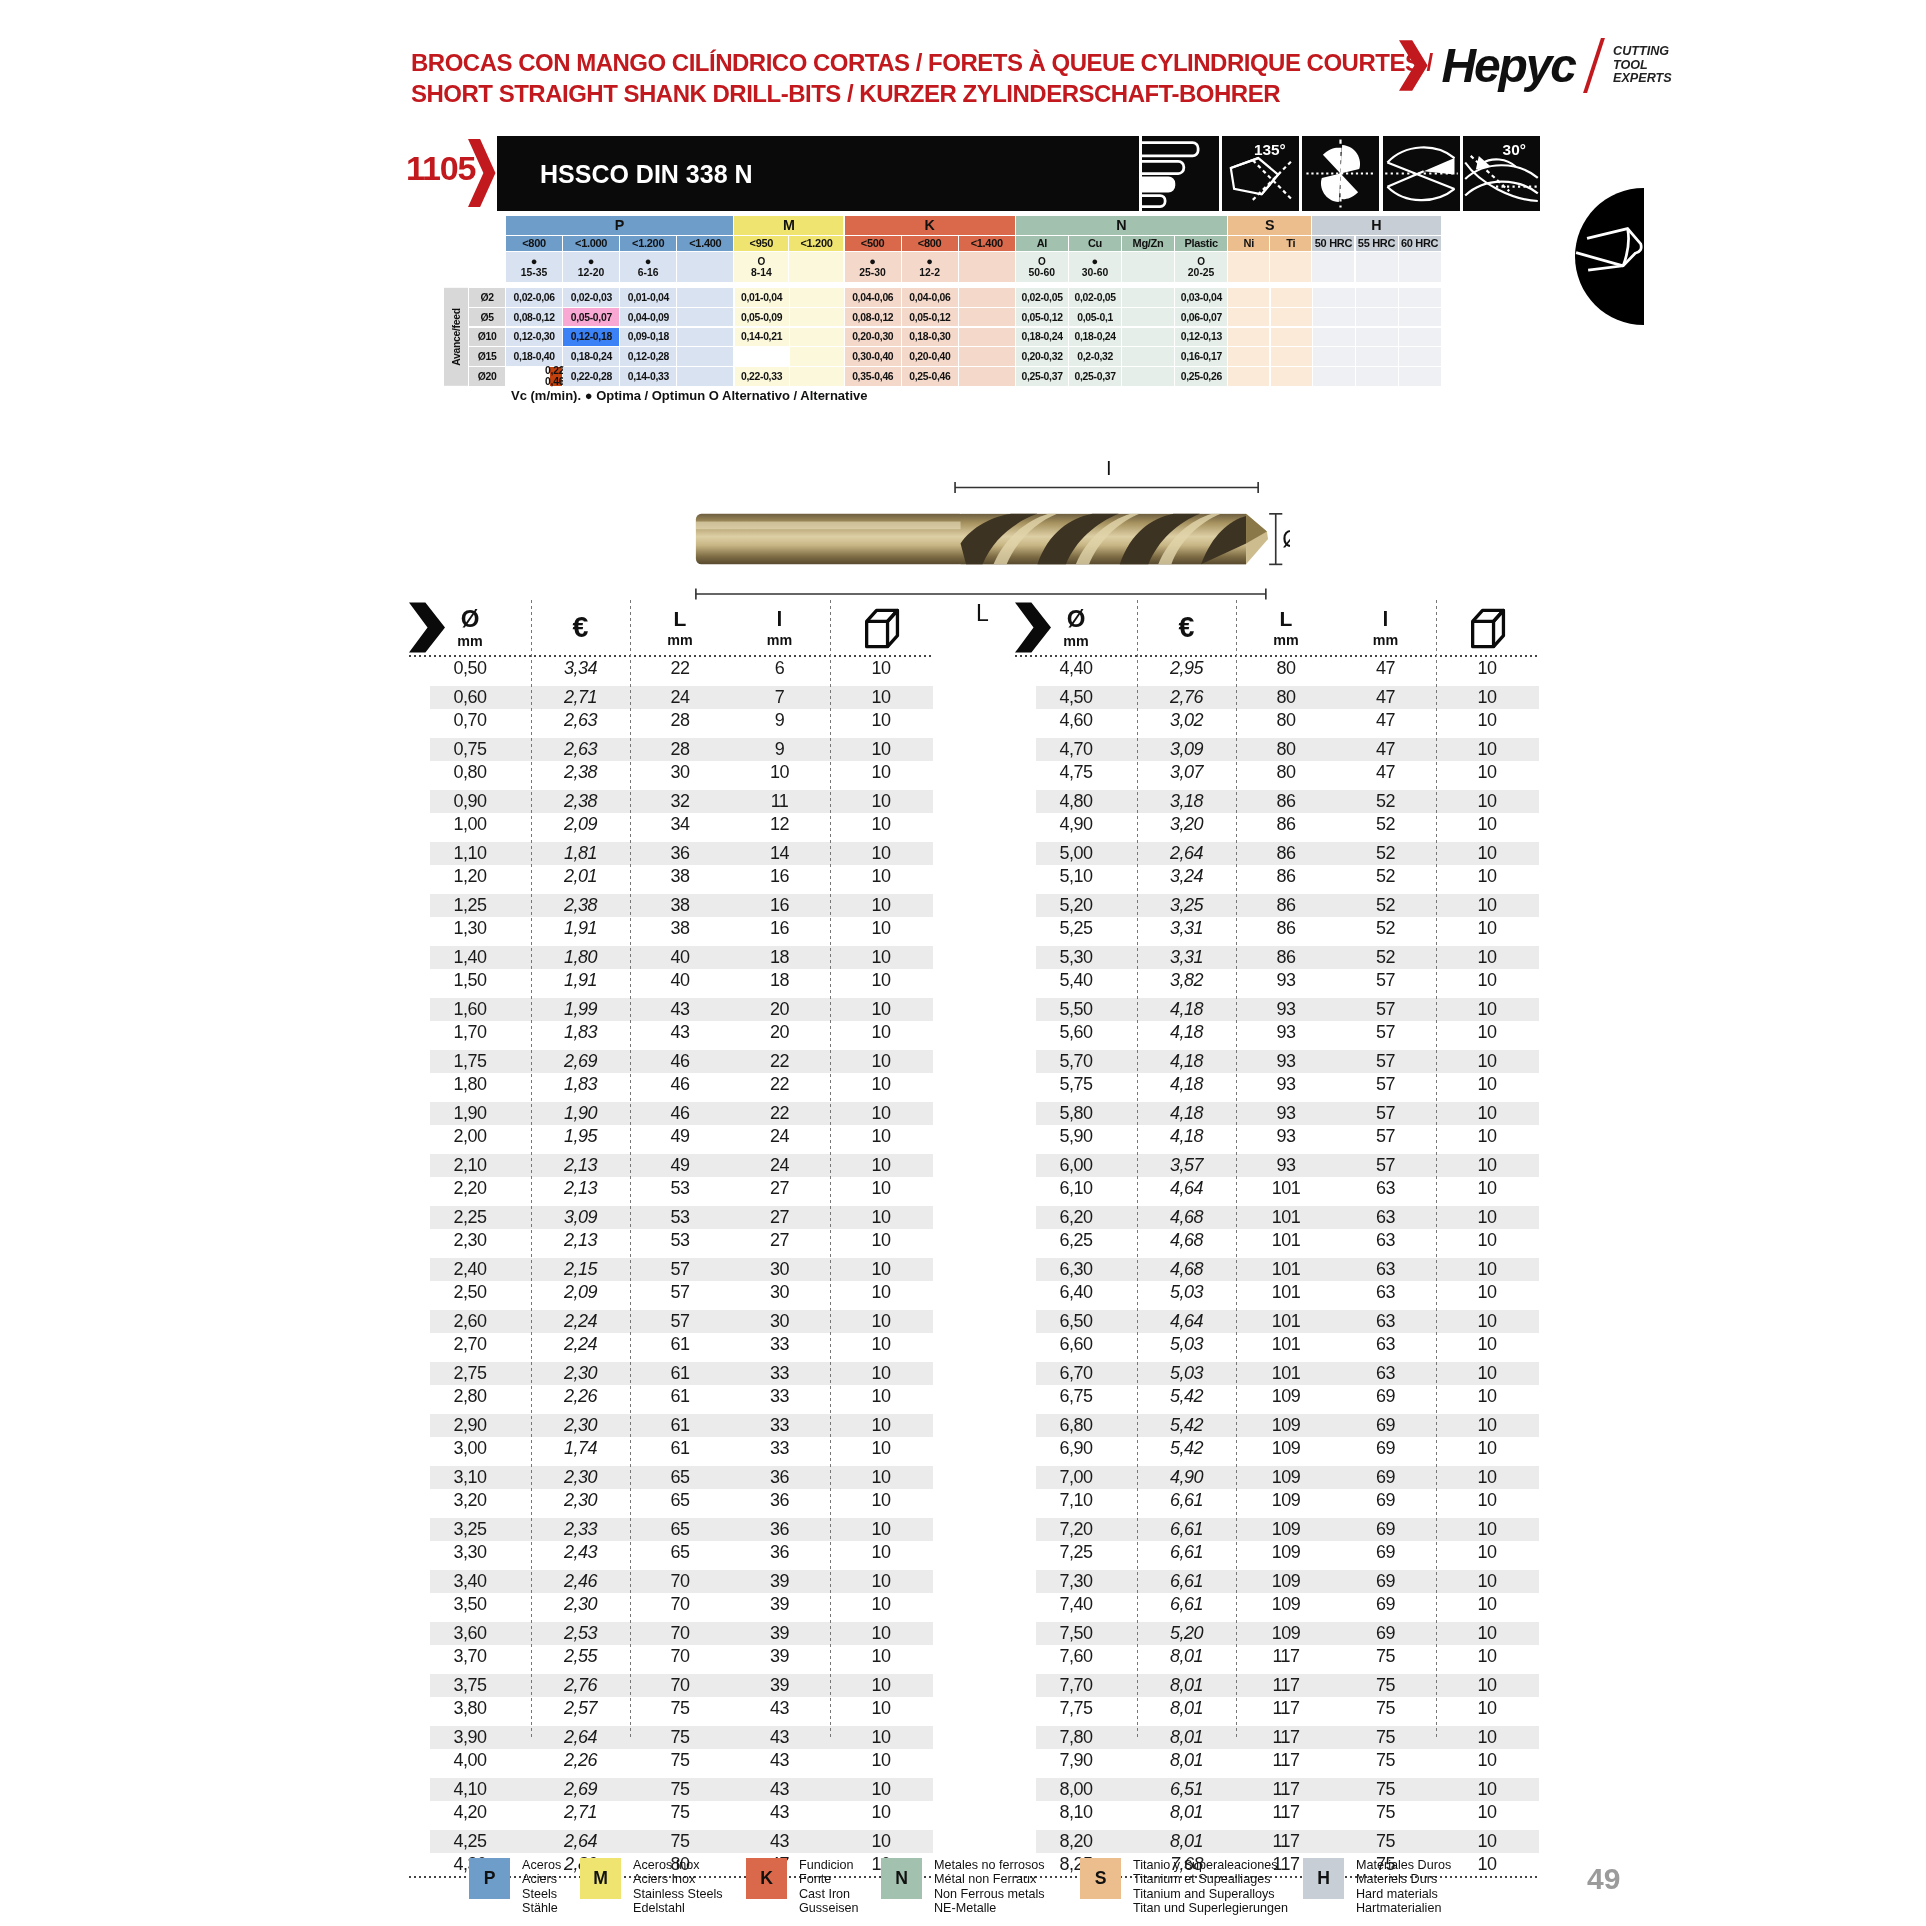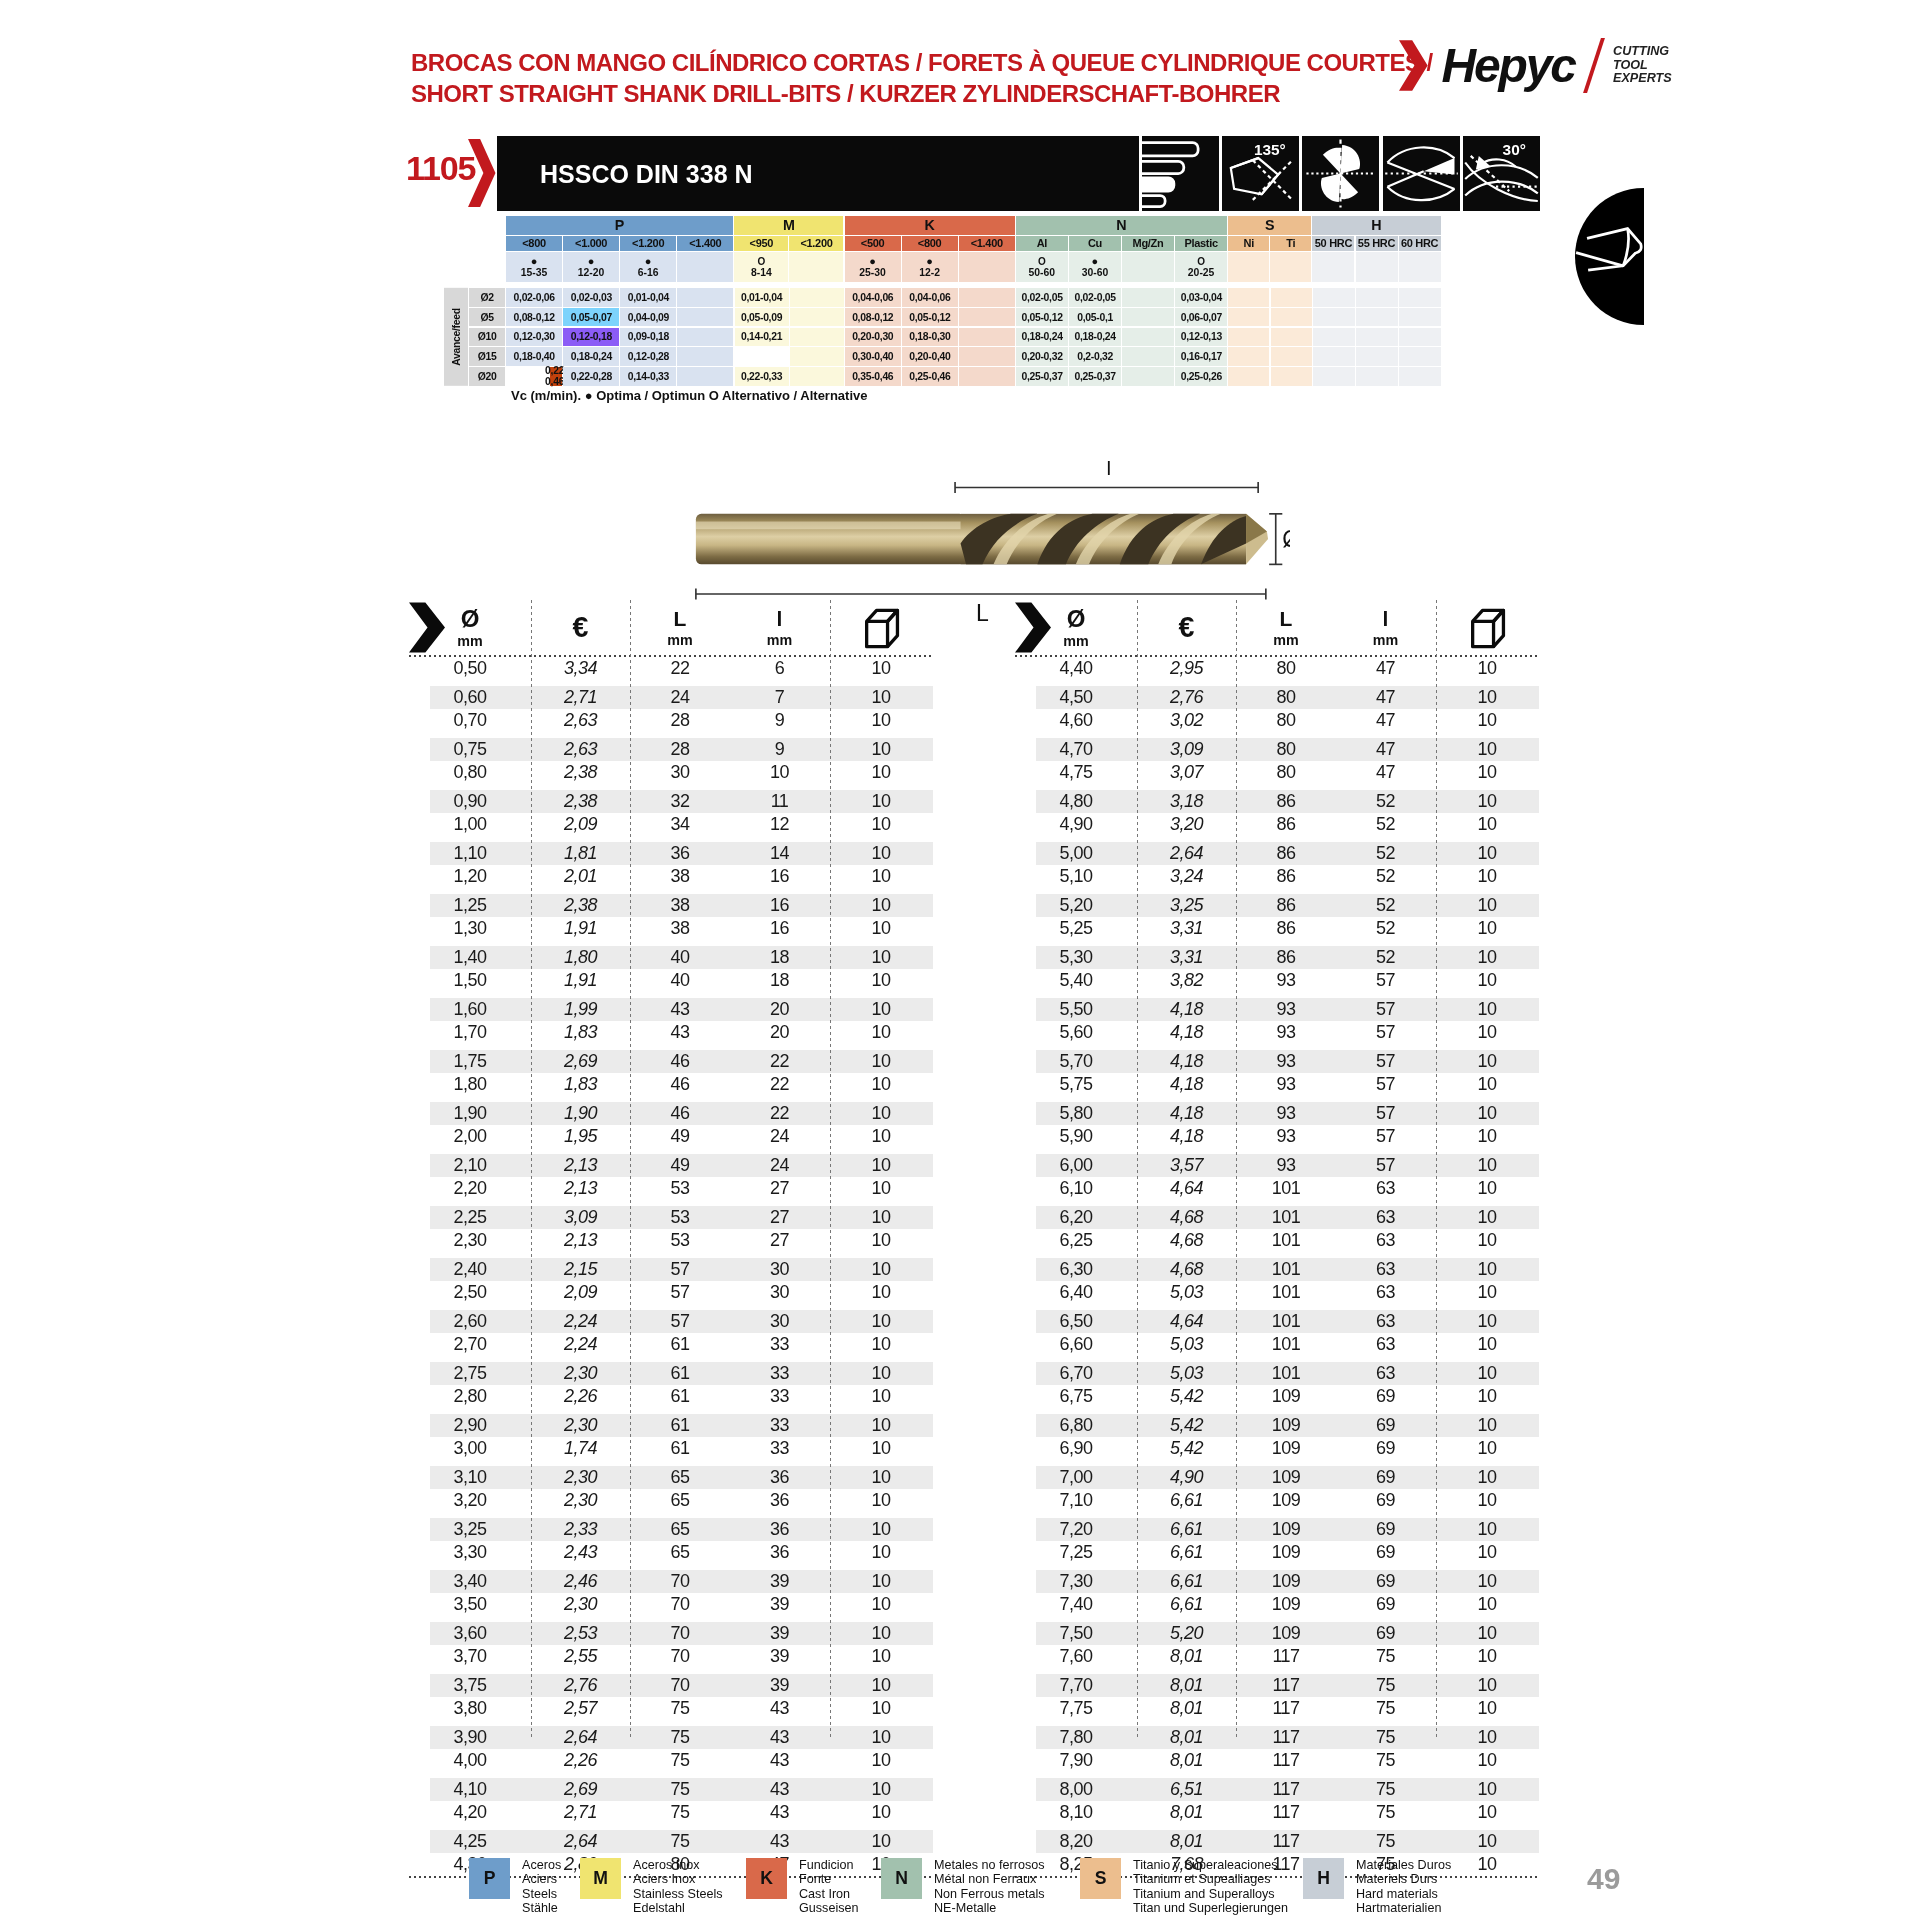--- a/index.html
+++ b/index.html
@@ -244,40 +244,40 @@
       <div style="background: rgb(229, 238, 232);">0,02-0,05</div>
       <div style="background: rgb(229, 238, 232);"></div>
       <div style="background: rgb(229, 238, 232);">0,03-0,04</div>
       <div style="background: rgb(251, 234, 216);"></div>
       <div style="background: rgb(251, 234, 216);"></div>
       <div style="background: rgb(238, 240, 243);"></div>
       <div style="background: rgb(238, 240, 243);"></div>
       <div style="background: rgb(238, 240, 243);"></div>
       <div class="feed-dia">Ø5</div>
       <div style="background: rgb(217, 226, 240);">0,08-0,12</div>
-      <div style="background: #7dd3fc;">0,05-0,07</div>
+      <div style="background: #f9a8d4;">0,05-0,07</div>
       <div style="background: rgb(217, 226, 240);">0,04-0,09</div>
       <div style="background: rgb(217, 226, 240);"></div>
       <div style="background: rgb(251, 248, 220);">0,05-0,09</div>
       <div style="background: rgb(251, 248, 220);"></div>
       <div style="background: rgb(244, 217, 203);">0,08-0,12</div>
       <div style="background: rgb(244, 217, 203);">0,05-0,12</div>
       <div style="background: rgb(244, 217, 203);"></div>
       <div style="background: rgb(229, 238, 232);">0,05-0,12</div>
       <div style="background: rgb(229, 238, 232);">0,05-0,1</div>
       <div style="background: rgb(229, 238, 232);"></div>
       <div style="background: rgb(229, 238, 232);">0,06-0,07</div>
       <div style="background: rgb(251, 234, 216);"></div>
       <div style="background: rgb(251, 234, 216);"></div>
       <div style="background: rgb(238, 240, 243);"></div>
       <div style="background: rgb(238, 240, 243);"></div>
       <div style="background: rgb(238, 240, 243);"></div>
       <div class="feed-dia">Ø10</div>
       <div style="background: rgb(217, 226, 240);">0,12-0,30</div>
-      <div style="background: #8b5cf6;">0,12-0,18</div>
+      <div style="background: #3b82f6;">0,12-0,18</div>
       <div style="background: rgb(217, 226, 240);">0,09-0,18</div>
       <div style="background: rgb(217, 226, 240);"></div>
       <div style="background: rgb(251, 248, 220);">0,14-0,21</div>
       <div style="background: rgb(251, 248, 220);"></div>
       <div style="background: rgb(244, 217, 203);">0,20-0,30</div>
       <div style="background: rgb(244, 217, 203);">0,18-0,30</div>
       <div style="background: rgb(244, 217, 203);"></div>
       <div style="background: rgb(229, 238, 232);">0,18-0,24</div>
       <div style="background: rgb(229, 238, 232);">0,18-0,24</div>
       <div style="background: rgb(229, 238, 232);"></div>

